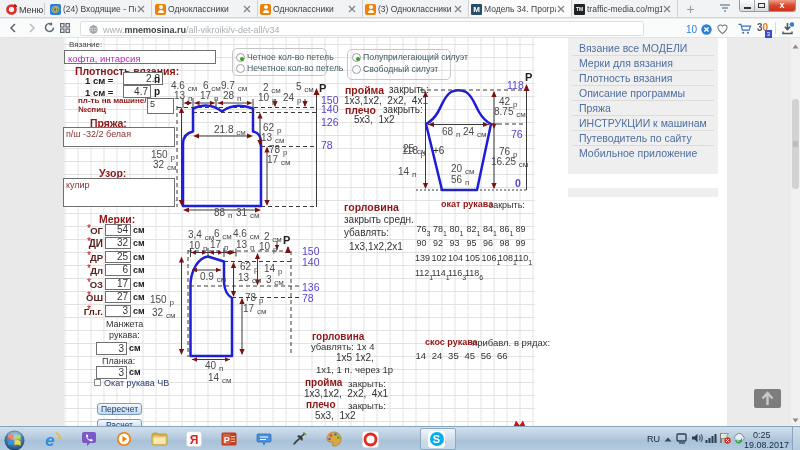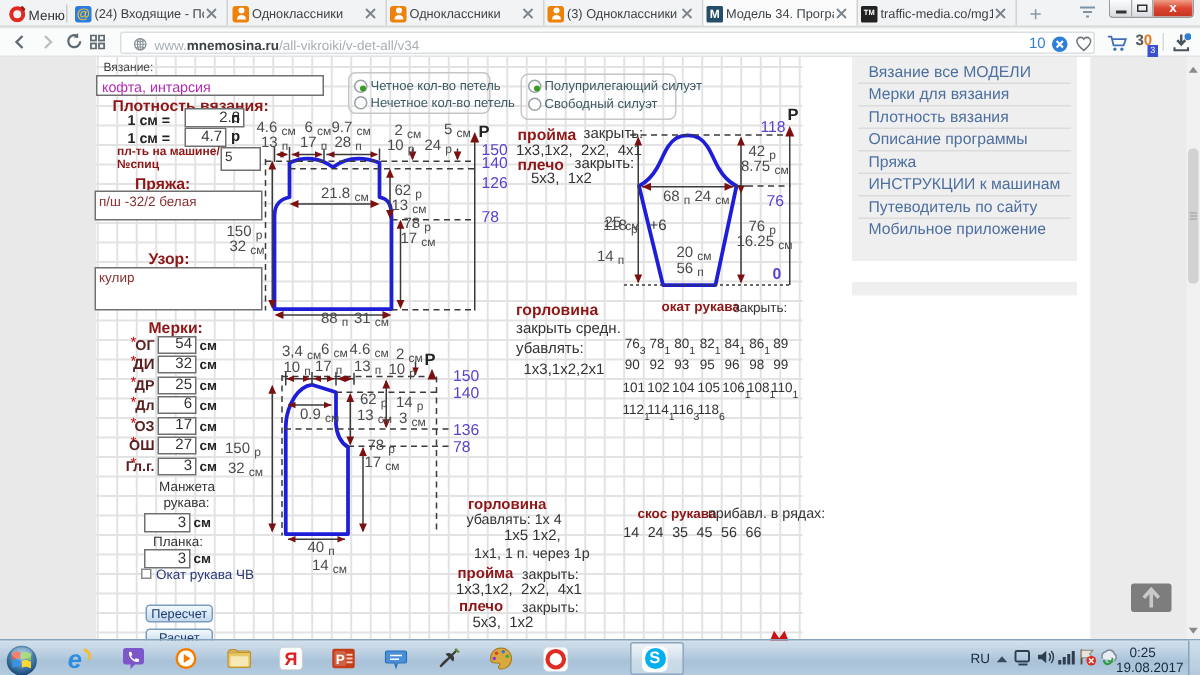--- a/index.html
+++ b/index.html
@@ -98,21 +98,21 @@
       <path d="M8 0 L8.2 3.4 L5 3" fill="#5f6b74"></path>
     </svg>
   <svg class="abs" style="left:60px;top:4px" width="10" height="10" viewBox="0 0 10 10">
       <g fill="none" stroke="#5f6b74" stroke-width="1.2">
         <rect x="0.6" y="0.6" width="3.4" height="3.4"></rect>
         <rect x="6" y="0.6" width="3.4" height="3.4"></rect>
         <rect x="0.6" y="6" width="3.4" height="3.4"></rect>
         <rect x="6" y="6" width="3.4" height="3.4"></rect>
       </g>
     </svg>
-  <div class="abs" style="left:80px;top:2px;width:650px;height:15px;background:#fff;border:1px solid #dcdfe1;border-radius:2px;">
+  <div class="abs" style="left:80px;top:2px;width:564px;height:15px;background:#fff;border:1px solid #dcdfe1;border-radius:2px;">
     <svg class="abs" style="left:8px;top:2.5px" width="9" height="9" viewBox="0 0 10 10">
         <circle cx="5" cy="5" r="4.2" fill="none" stroke="#8a949b" stroke-width="1"></circle>
         <path d="M0.8 5 H9.2 M5 0.8 V9.2 M2 2.2 C3.5 3.4 6.5 3.4 8 2.2 M2 7.8 C3.5 6.6 6.5 6.6 8 7.8" stroke="#8a949b" stroke-width="0.8" fill="none"></path>
         <ellipse cx="5" cy="5" rx="2.1" ry="4.2" fill="none" stroke="#8a949b" stroke-width="0.8"></ellipse>
       </svg>
     <span class="abs" style="left:22px;top:3px;font-size:9px;color:#a8afb4;">www.<b style="color:#3c4246;font-weight:bold;">mnemosina.ru</b>/all-vikroiki/v-det-all/v34</span>
     <span class="abs" style="left:605px;top:2px;font-size:10px;color:#2f7fd6;">10</span>
     <svg class="abs" style="left:620px;top:2px" width="11" height="11" viewBox="0 0 11 11">
         <circle cx="5.5" cy="5.5" r="5.2" fill="#2f7fd6"></circle>
         <path d="M3.4 3.4 L7.6 7.6 M7.6 3.4 L3.4 7.6" stroke="#fff" stroke-width="1.4"></path>
@@ -414,21 +414,21 @@
 <span class="lbl dk" style="left:483px;top:224px;font-size:9px;">84<span style="font-size:7px;position:relative;top:4px;">1</span></span>
 <span class="lbl dk" style="left:499.5px;top:224px;font-size:9px;">86<span style="font-size:7px;position:relative;top:4px;">1</span></span>
 <span class="lbl dk" style="left:515.5px;top:224px;font-size:9px;">89</span>
 <span class="lbl dk" style="left:416.5px;top:238px;font-size:9px;">90</span>
 <span class="lbl dk" style="left:433px;top:238px;font-size:9px;">92</span>
 <span class="lbl dk" style="left:449.5px;top:238px;font-size:9px;">93</span>
 <span class="lbl dk" style="left:466.5px;top:238px;font-size:9px;">95</span>
 <span class="lbl dk" style="left:483px;top:238px;font-size:9px;">96</span>
 <span class="lbl dk" style="left:499.5px;top:238px;font-size:9px;">98</span>
 <span class="lbl dk" style="left:515.5px;top:238px;font-size:9px;">99</span>
-<span class="lbl dk" style="left:415.0px;top:253px;font-size:9px;">101</span>
+<span class="lbl dk" style="left:415.0px;top:253px;font-size:9px;">139</span>
 <span class="lbl dk" style="left:431.5px;top:253px;font-size:9px;">102</span>
 <span class="lbl dk" style="left:448.0px;top:253px;font-size:9px;">104</span>
 <span class="lbl dk" style="left:465.0px;top:253px;font-size:9px;">105</span>
 <span class="lbl dk" style="left:481.5px;top:253px;font-size:9px;">106<span style="font-size:7px;position:relative;top:4px;">1</span></span>
 <span class="lbl dk" style="left:498.0px;top:253px;font-size:9px;">108<span style="font-size:7px;position:relative;top:4px;">1</span></span>
 <span class="lbl dk" style="left:514.0px;top:253px;font-size:9px;">110<span style="font-size:7px;position:relative;top:4px;">1</span></span>
 <span class="lbl dk" style="left:415.0px;top:268px;font-size:9px;">112<span style="font-size:7px;position:relative;top:4px;">1</span></span>
 <span class="lbl dk" style="left:431.5px;top:268px;font-size:9px;">114<span style="font-size:7px;position:relative;top:4px;">1</span></span>
 <span class="lbl dk" style="left:448.0px;top:268px;font-size:9px;">116<span style="font-size:7px;position:relative;top:4px;">3</span></span>
 <span class="lbl dk" style="left:465.0px;top:268px;font-size:9px;">118<span style="font-size:7px;position:relative;top:4px;">6</span></span>

